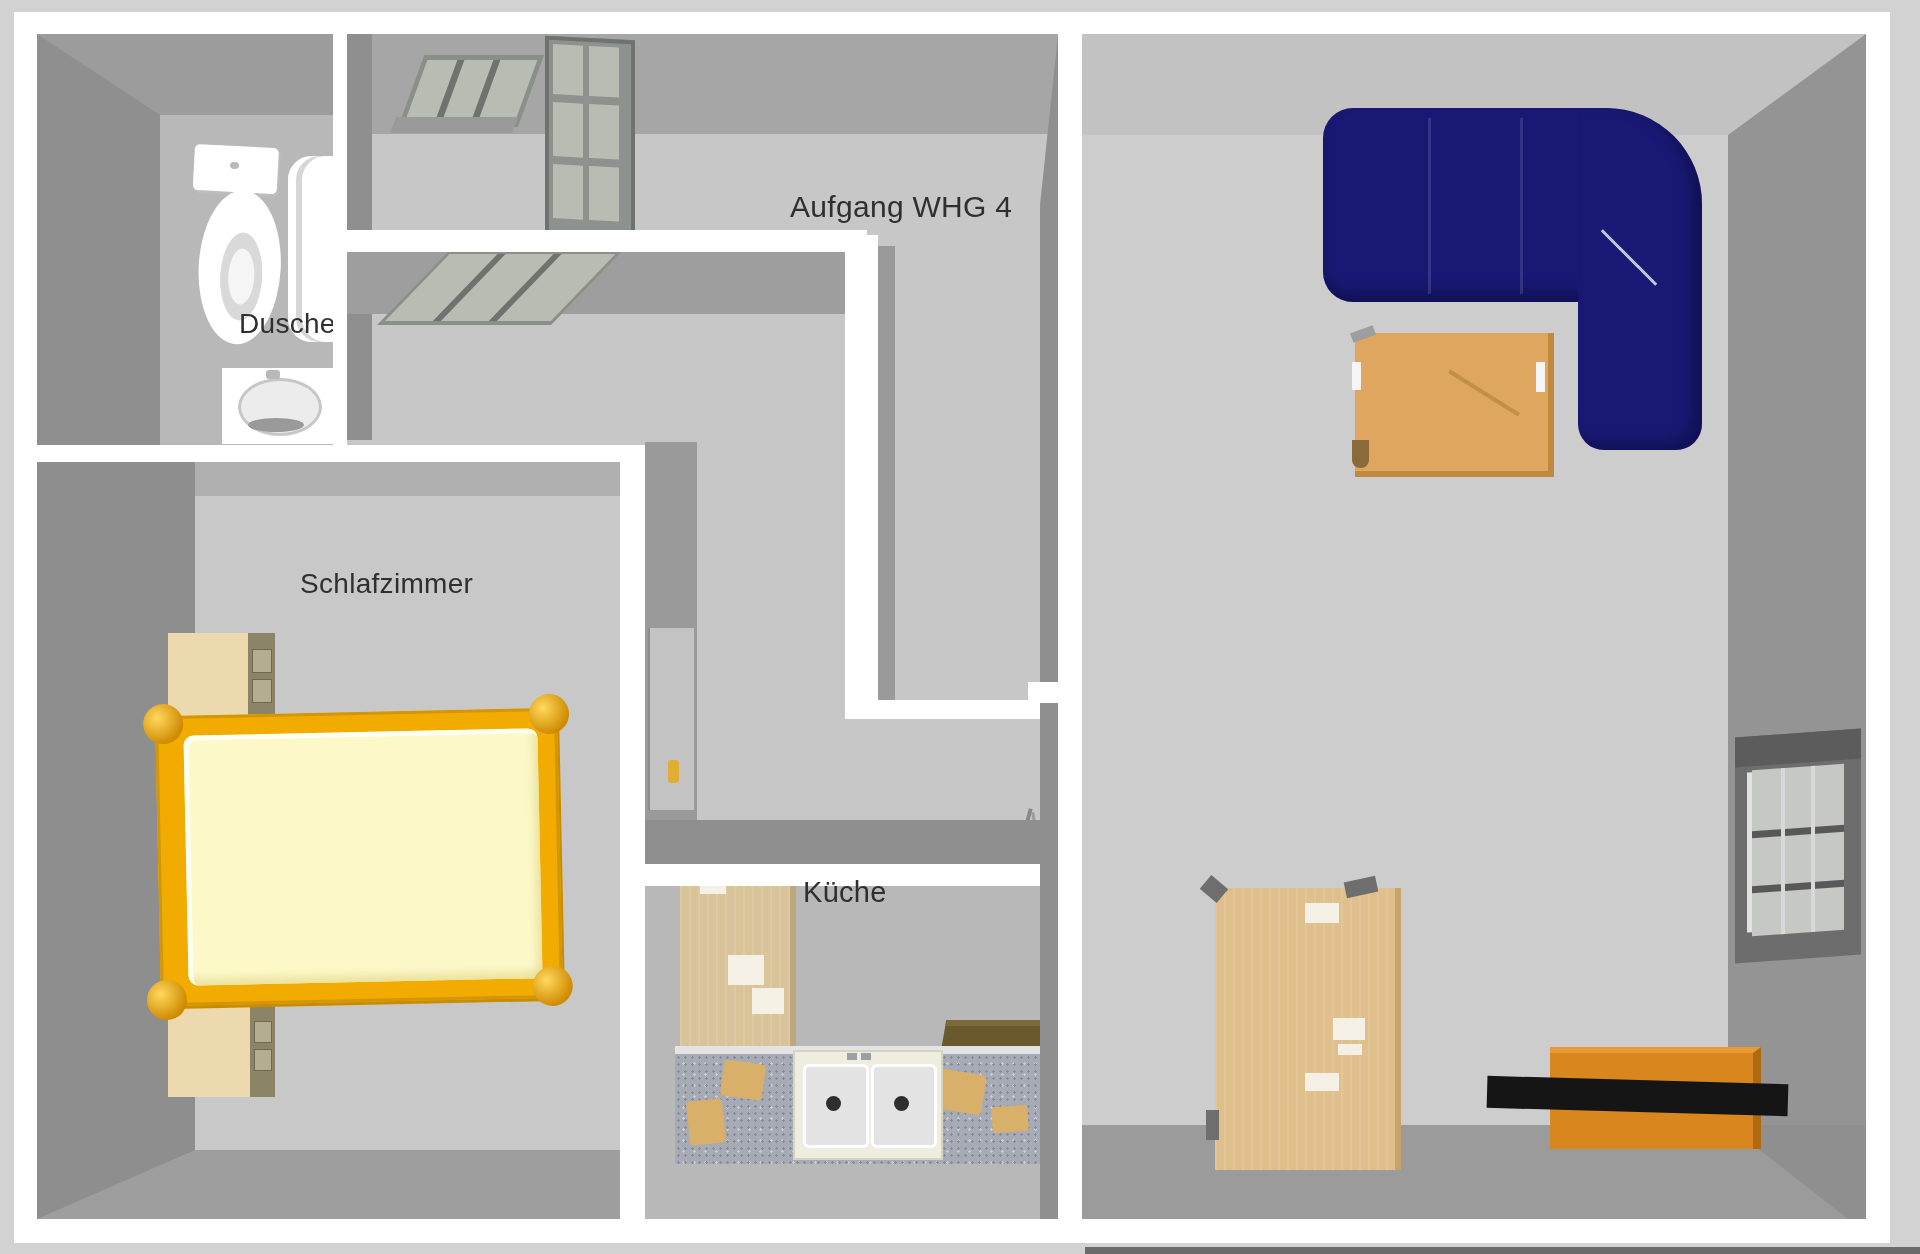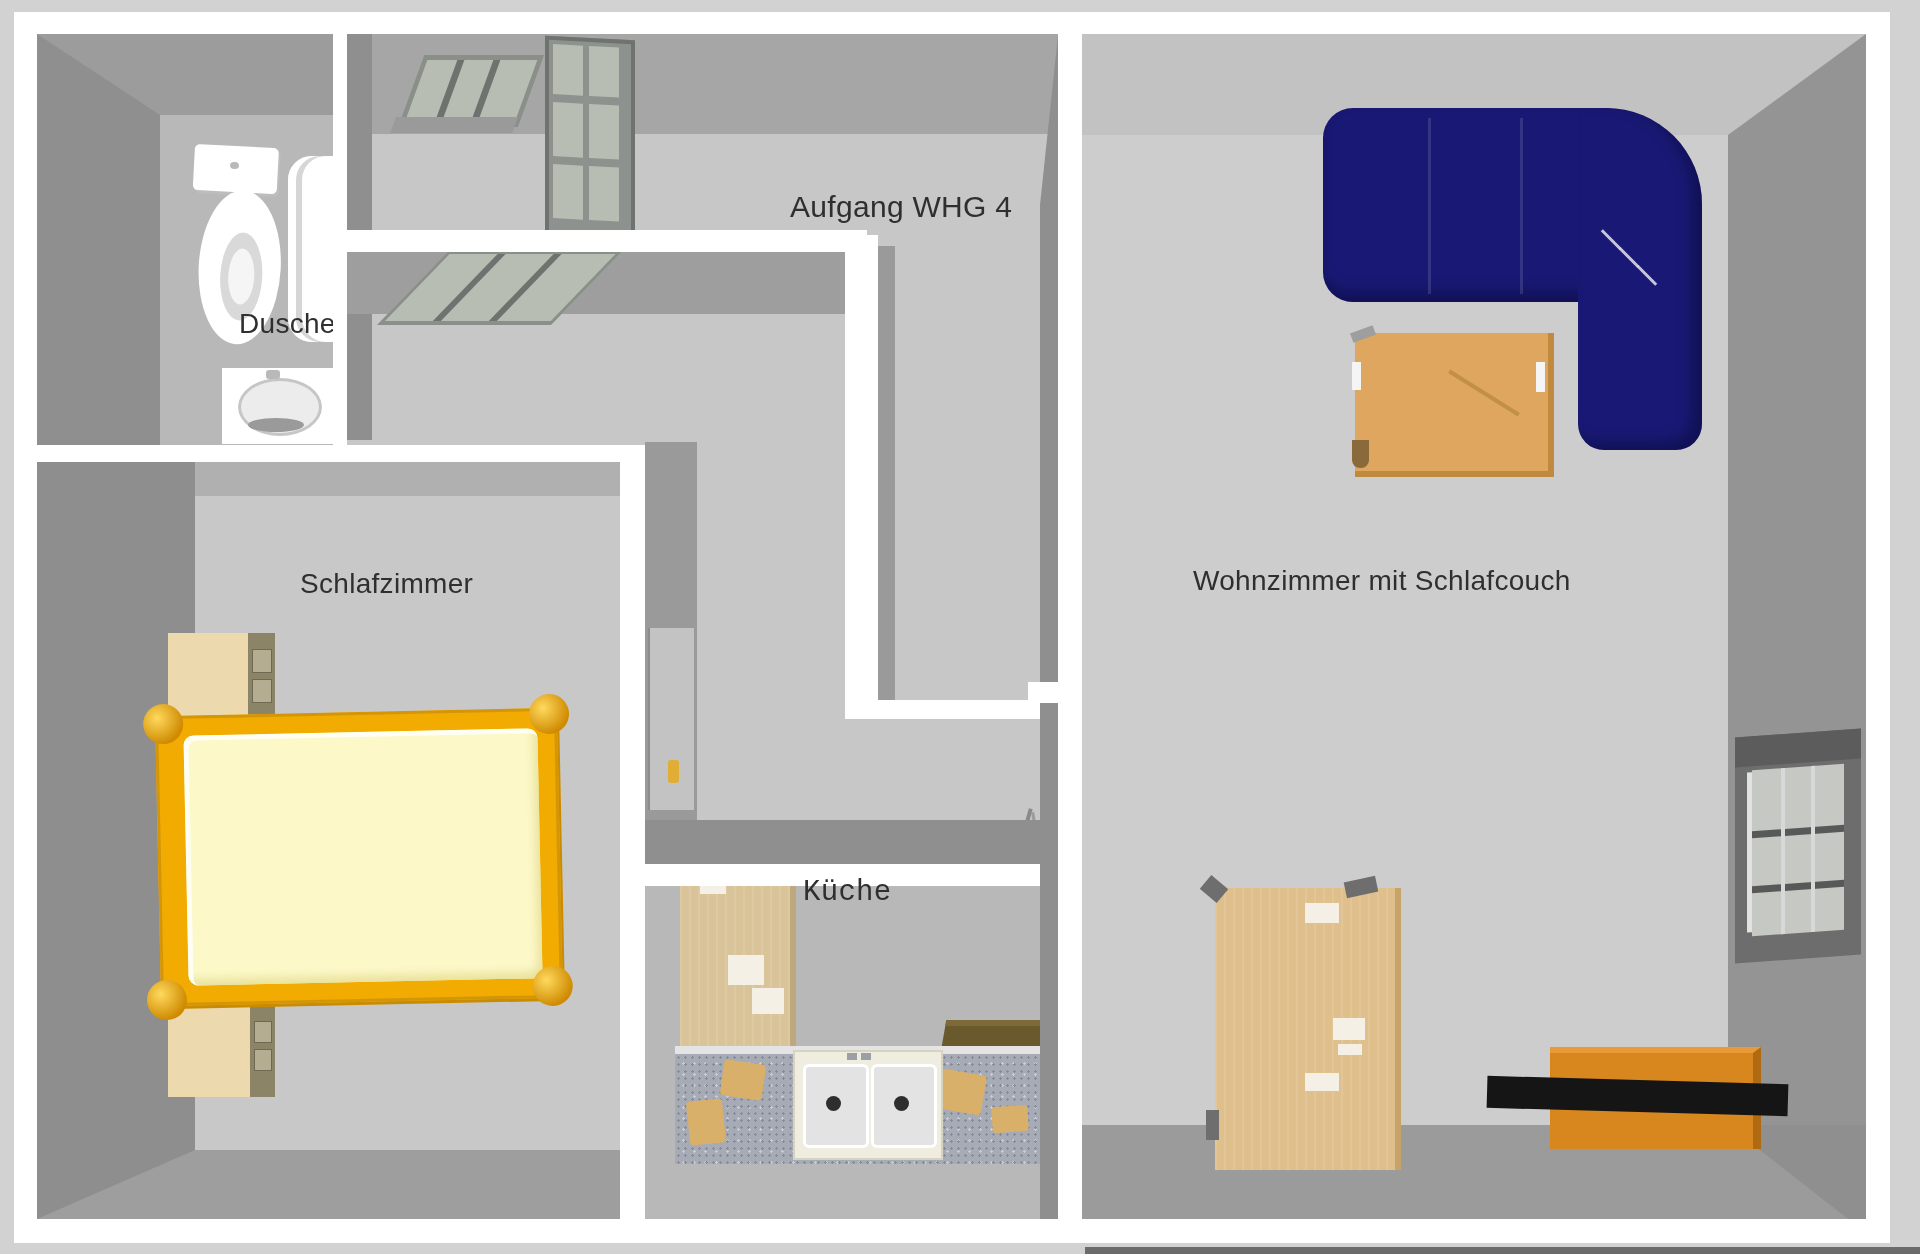--- a/index.html
+++ b/index.html
@@ -229,16 +229,15 @@
   <div class="a" style="left:1040px;top:205px;width:18px;height:1014px;background:#8f8f8f;"></div>
   <div class="a wall" style="left:1058px;top:34px;width:24px;height:1209px;"></div>
 
   <div class="a wall" style="left:1028px;top:682px;width:32px;height:21px;"></div>
 
   <div class="a" style="left:1085px;top:1247px;width:835px;height:7px;background:#6b6b6b;"></div>
 
   <div class="lbl" style="left:239px;top:308px;width:94px;height:34px;overflow:hidden;font-size:28px;">Dusche</div>
   <div class="lbl" style="left:790px;top:190px;font-size:30px;">Aufgang WHG 4</div>
   <div class="lbl" style="left:300px;top:568px;font-size:28px;">Schlafzimmer</div>
-  <div class="lbl" style="left:803px;top:876px;font-size:29px;font-family:Liberation Mono, monospace;">Küche</div>
-  <div class="lbl" style="left:1193px;top:565px;font-size:28px;">Wohnzimmer mit Schlafcouch</div>
+  <div class="lbl" style="left:803px;top:876px;font-size:29px;">Küche</div>
 
 </div>
 
 </body></html>

